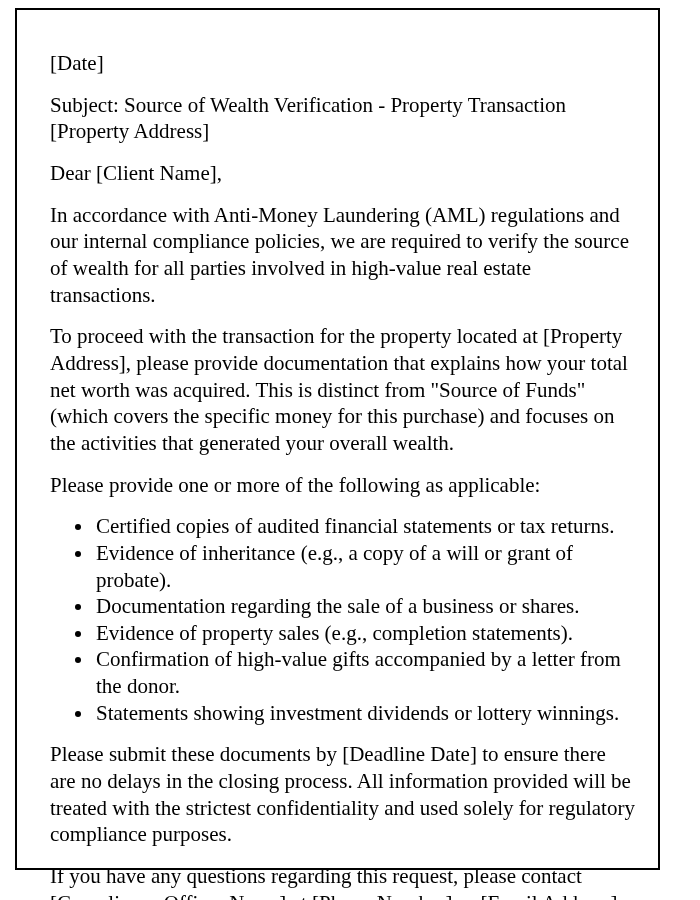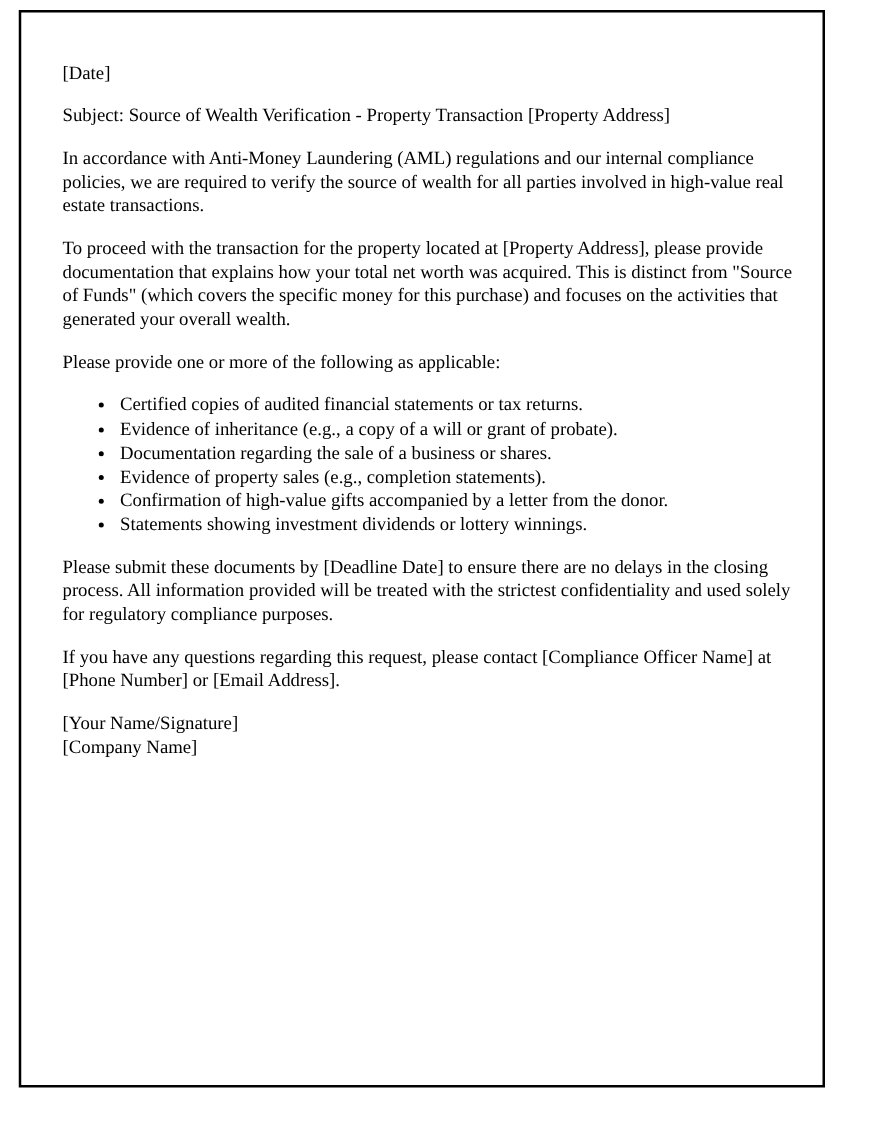--- a/index.html
+++ b/index.html
@@ -19,21 +19,21 @@
     position: absolute;
     left: 15px;
     top: 8px;
     width: 645px;
     height: 862px;
     box-sizing: border-box;
     border: 2px solid #000000;
     background: #ffffff;
     padding: 40px 22px 48px 33px;
     color: #000000;
-    font-size: 15px;
+    font-size: 21px;
     line-height: 1.27;
   }
   .para {
     margin: 0 0 15px 0;
   }
   .line {
     margin: 0;
   }
   .subject {
     font-weight: normal;
@@ -54,20 +54,21 @@
 <body>
 
 <div class="canvas">
   <div class="page">
 
     <p class="para">[Date]</p>
 
 
     <p class="para subject">Subject: Source of Wealth Verification - Property Transaction [Property Address]</p>
 
+    <p class="para">Dear [Client Name],</p>
 
     <p class="para">In accordance with Anti-Money Laundering (AML) regulations and our internal compliance policies, we are required to verify the source of wealth for all parties involved in high-value real estate transactions.</p>
 
     <p class="para">To proceed with the transaction for the property located at [Property Address], please provide documentation that explains how your total net worth was acquired. This is distinct from "Source of Funds" (which covers the specific money for this purchase) and focuses on the activities that generated your overall wealth.</p>
 
     <p class="para">Please provide one or more of the following as applicable:</p>
 
     <ul class="bullets">
       <li>Certified copies of audited financial statements or tax returns.</li>
       <li>Evidence of inheritance (e.g., a copy of a will or grant of probate).</li>

